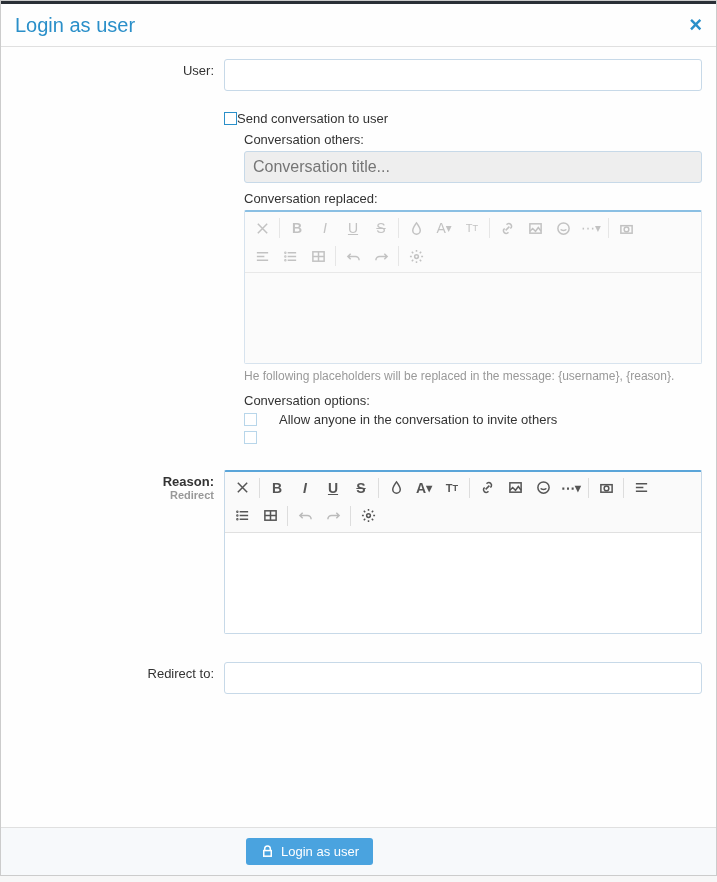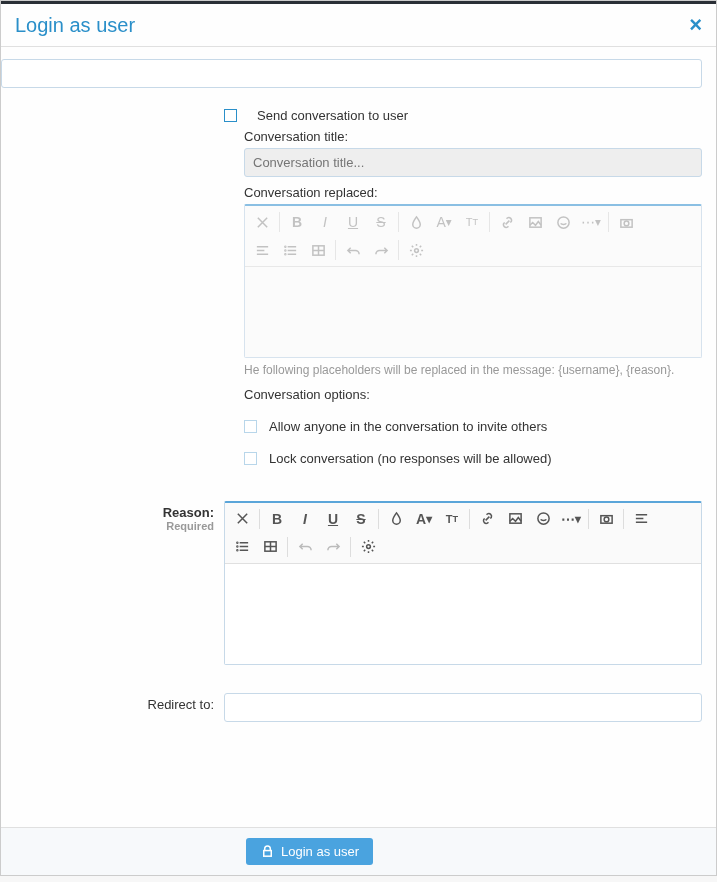--- a/index.html
+++ b/index.html
@@ -7,38 +7,38 @@
 .modal { width: 717px; background: #fefefe; border: 1px solid #ccc; }
 .titlebar { background: #fefefe; border-top: 3px solid #2a2f36; border-bottom: 1px solid #e0e0e0; padding: 8px 14px; display: flex; justify-content: space-between; align-items: center; }
 .titlebar .title { color: #2a8fc9; font-size: 20px; font-weight: 400; }
 .titlebar .close { color: #2a8fc9; font-size: 22px; font-weight: bold; cursor: pointer; }
 .body { display: flex; min-height: 780px; }
 .row { display: flex; margin-bottom: 6px; }
 .labelcol { width: 223px; text-align: right; padding-right: 10px; padding-top: 4px; flex-shrink: 0; }
 .fieldcol { flex: 1; }
 .lbl { font-size: 13px; color: #333; }
 .sub { font-size: 11px; color: #999; display: block; }
-input.text { width: 100%; padding: 6px 8px; border: 1px solid #c7d9e8; border-radius: 3px; background: #fff; font-size: 13px; }
+input.text { width: 100%; padding: 6px 8px; border: 1px solid #c7d9e8; border-radius: 3px; background: #fff; font-size: 16px; }
 input.text.disabled { background: #eee; color: #999; }
 input.text.current { background: #f5fbff; }
-.checkbox-line { display: flex; align-items: center; gap: 20px; margin: 14px 0 6px; }
+.checkbox-line { display: flex; align-items: center; gap: 0; margin: 14px 0 6px; }
 .checkbox { width: 13px; height: 13px; border: 1.5px solid #2a8fc9; background: #fff; cursor: pointer; }
 .checkbox.light { border-color: #b8d6ea; }
 .suboption { margin-left: 20px; margin-bottom: 8px; }
 .sublabel { font-size: 13px; color: #333; margin-bottom: 4px; }
 .editor { border: 1px solid #c7d9e8; border-top: 2px solid #5aa5d9; border-radius: 2px; margin-bottom: 4px; }
 .editor.disabled { opacity: 0.7; }
 .toolbar { display: flex; flex-wrap: wrap; padding: 4px; gap: 2px; border-bottom: 1px solid #e0e0e0; background: #fafafa; }
 .tb-btn { width: 26px; height: 24px; display: flex; align-items: center; justify-content: center; color: #555; cursor: pointer; font-size: 14px; border-radius: 2px; }
 .tb-sep { width: 1px; height: 20px; background: #ddd; margin: 2px 2px; }
 .editor.disabled .tb-btn { color: #aaa; cursor: default; }
 .editor-area { min-height: 90px; padding: 6px; background: #fff; }
 .editor.disabled .editor-area { background: #fafafa; }
 .hint { font-size: 12px; color: #999; margin-top: 2px; line-height: 1.4; }
-.option-line { display: flex; align-items: center; gap: 12px; margin: 17px 0; }
+.option-line { display: flex; align-items: center; gap: 22px; margin: 4px 0; }
 .footer { border-top: 1px solid #e0e0e0; background: #f7f9fb; padding: 10px; display: flex; }
 .footer-spacer { width: 235px; }
 .btn { background: #4aa3df; color: #fff; border: none; padding: 6px 14px; border-radius: 3px; font-size: 13px; cursor: pointer; display: flex; align-items: center; gap: 6px; }
 .form-rows { display: flex; flex-direction: column; }
 svg { display: block; }
 .ico { width: 15px; height: 15px; fill: none; stroke: currentColor; stroke-width: 1.6; }
 </style>
 </head>
 <body>
 
@@ -46,36 +46,37 @@
 
   <div class="titlebar">
     <span class="title">Login as user</span>
     <span class="close">×</span>
   </div>
 
   <div class="body">
     <div class="form-rows" style="width:100%;">
 
       <div class="row" style="padding-top:12px;">
+        <div class="labelcol"><span class="lbl">User:</span></div>
         <div class="fieldcol" style="padding-right:14px;">
           <input class="text" type="text" style="">
         </div>
       </div>
 
       <div class="row">
         <div class="labelcol"></div>
         <div class="fieldcol" style="padding-right:14px;">
 
           <div class="checkbox-line">
             <span class="checkbox"></span>
             <span>Send conversation to user</span>
           </div>
 
           <div class="suboption">
-            <div class="sublabel">Conversation title:</div>
+            <div class="sublabel">Conversation others:</div>
             <input class="text disabled" type="text" disabled="" placeholder="Conversation title..." style="">
           </div>
 
           <div class="suboption">
             <div class="sublabel">Conversation replaced:</div>
             <div class="editor disabled">
               <div class="toolbar">
                 <span class="tb-btn">
                     <svg class="ico" viewBox="0 0 16 16">
                       <path d="M3 13l10-10M3 3l10 10"></path>
@@ -173,31 +174,30 @@
           </div>
 
           <div class="suboption">
             <div class="sublabel">Conversation options:</div>
             <div class="option-line">
               <span class="checkbox light"></span>
               <span>Allow anyone in the conversation to invite others</span>
             </div>
             <div class="option-line">
               <span class="checkbox light"></span>
-              <span>Lock conversation (no responses will be allowed)</span>
             </div>
           </div>
 
         </div>
       </div>
 
       <div class="row" style="margin-top:12px;font-weight:bold;">
         <div class="labelcol">
           <span class="lbl">Reason:</span>
-          <span class="sub">Required</span>
+          <span class="sub">Redirect</span>
         </div>
         <div class="fieldcol" style="padding-right:14px;">
           <div class="editor">
             <div class="toolbar">
               <span class="tb-btn">
                   <svg class="ico" viewBox="0 0 16 16">
                     <path d="M3 13l10-10M3 3l10 10"></path>
                   </svg>
                 </span>
               <span class="tb-sep"></span>

